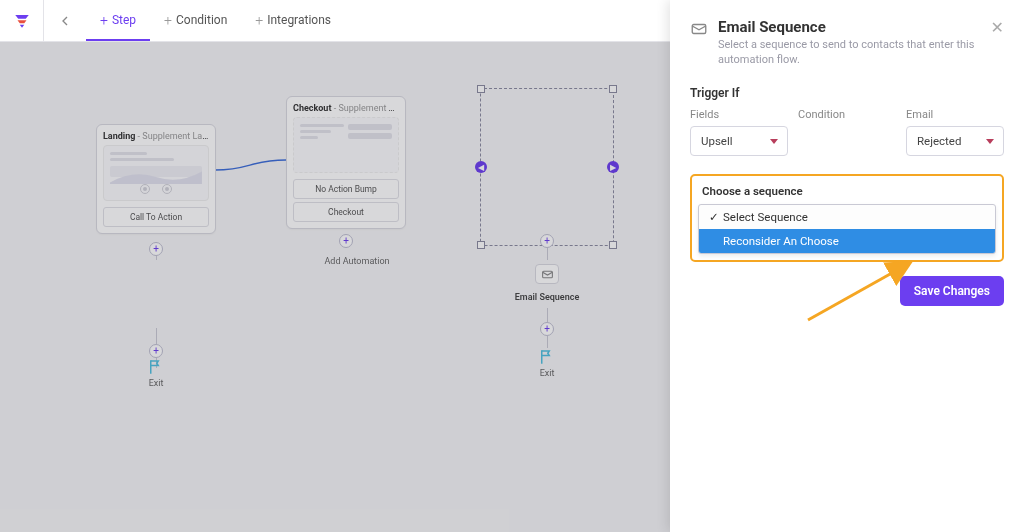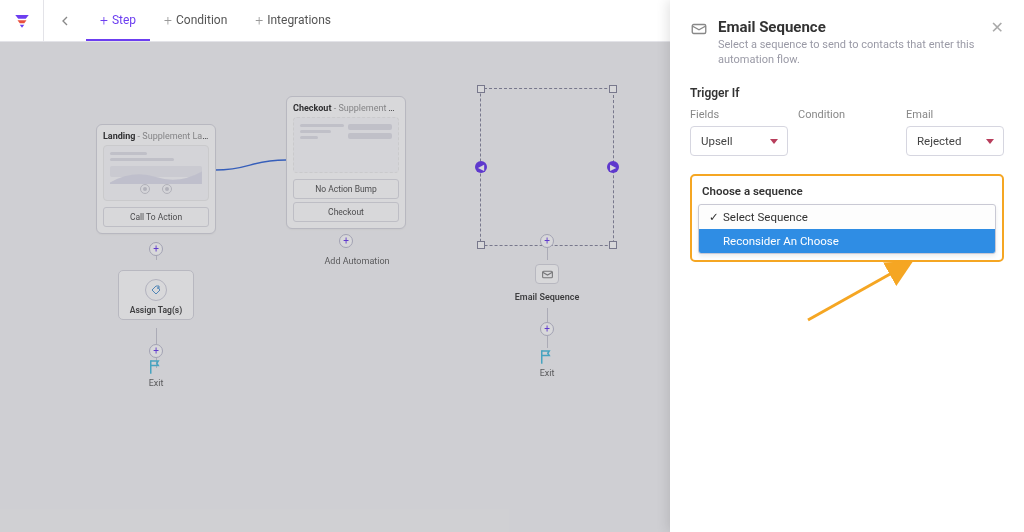--- a/index.html
+++ b/index.html
@@ -148,29 +148,20 @@
       </div>
       <div class="circles">
           <div class="circ"></div>
           <div class="circ"></div>
         </div>
     </div>
     <div class="btnrow">Call To Action</div>
   </div>
   <div class="addline" style="left:156px; top:200px; height:18px;"></div>
   <div class="addbtn" style="left:149px; top:200px;">+</div>
-  <div class="mini" style="left:118px; top:228px;">
-    <div class="icon">
-      <svg width="12" height="12" viewBox="0 0 24 24" fill="none" stroke="#5b9bd5" stroke-width="2">
-          <path d="M20 12l-8 8-8-8 8-8h6v6z"></path>
-          <circle cx="16" cy="8" r="1" fill="#5b9bd5"></circle>
-        </svg>
-    </div>
-    <div class="lbl">Assign Tag(s)</div>
-  </div>
   <div class="addline" style="left:156px; top:286px; height:16px;"></div>
   <div class="addbtn" style="left:149px; top:302px;">+</div>
   <div class="addline" style="left:156px; top:316px; height:10px;"></div>
   <div style="position:absolute; left:147px; top:316px; color:#4fbfe0;">
     <svg class="flag" viewBox="0 0 24 24" fill="none" stroke="currentColor" stroke-width="2">
         <path d="M5 3v18"></path>
         <path d="M5 4h10l-2 3 2 3H5"></path>
       </svg>
   </div>
   <div class="caption" style="left:156px; top:336px;">Exit</div>
@@ -271,20 +262,23 @@
           <span class="chk">✓</span>
           <span>Select Sequence</span>
         </div>
       <div class="dditem hl">
           <span class="chk"></span>
           <span>Reconsider An Choose</span>
         </div>
     </div>
   </div>
 
+  <div class="saverow">
+    <button class="savebtn">Save Changes</button>
+  </div>
 </div>
 
 <svg class="annarrow" style="left:800px; top:248px; width:140px; height:80px;">
   <defs>
       <marker id="ah" markerWidth="9" markerHeight="9" refX="7" refY="4.5" orient="auto">
         <path d="M0 0 L9 4.5 L0 9 Z" fill="#f5a623"></path>
       </marker>
     </defs>
   <line x1="8" y1="72" x2="108" y2="16" stroke="#f5a623" stroke-width="3" marker-end="url(#ah)"></line>
 </svg>

